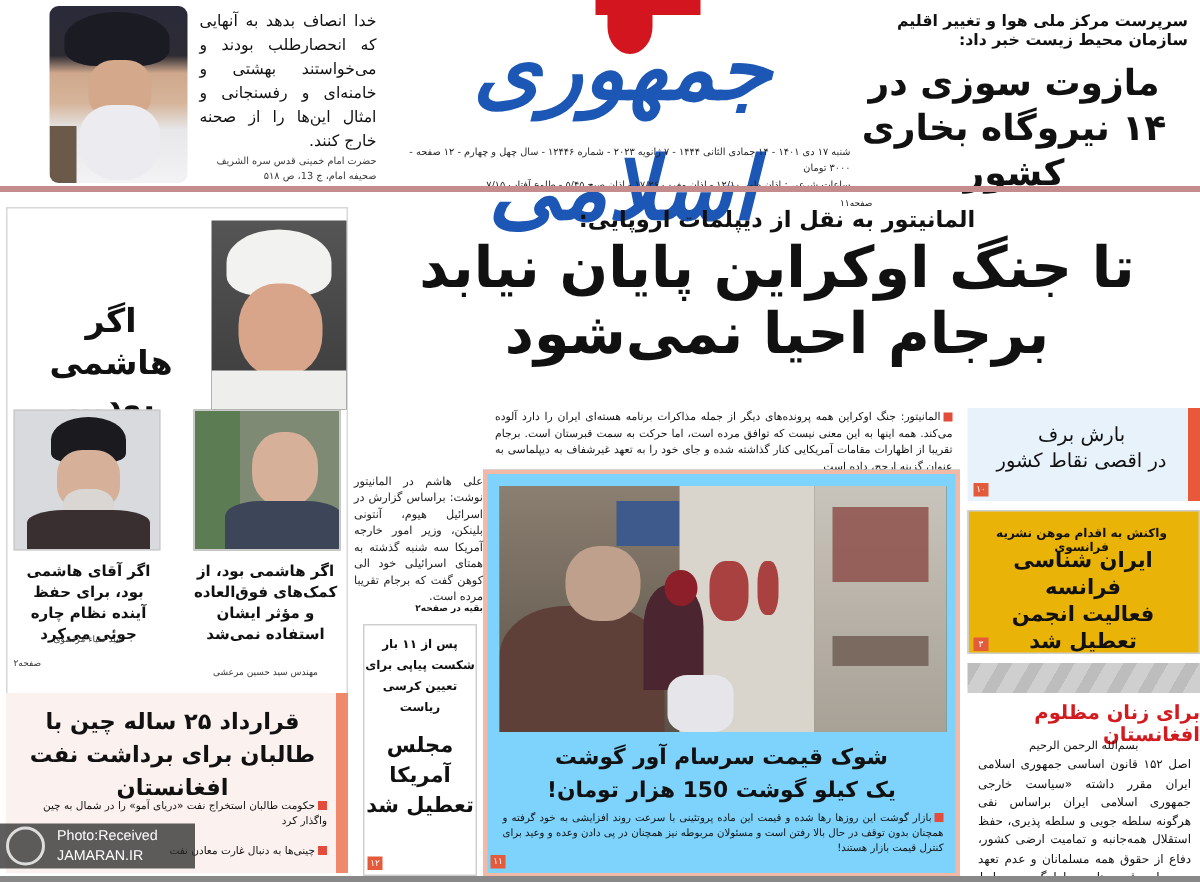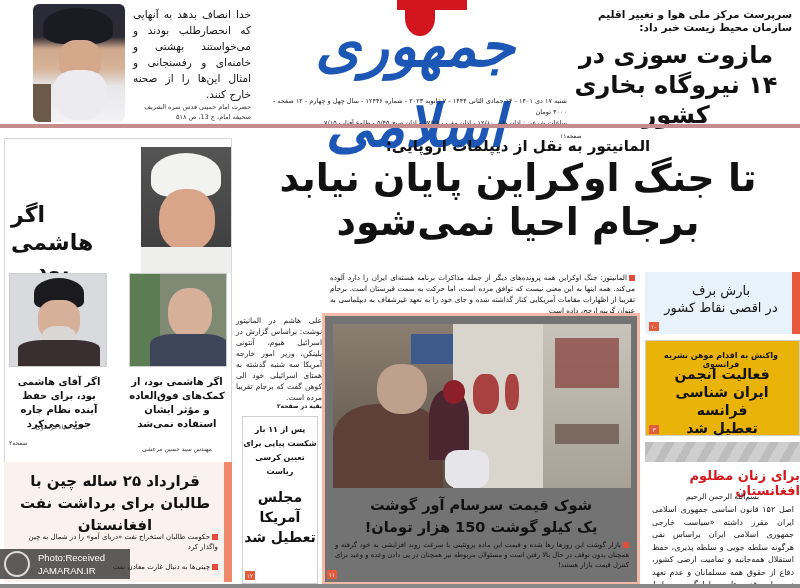--- a/index.html
+++ b/index.html
@@ -55,30 +55,30 @@
   #france-box .title { position: absolute; right: 6px; top: 24px; width: 142px; font-size: 14px; font-weight: bold; line-height: 18px; text-align: center; }
 
   #afghan-women { left: 645px; top: 442px; width: 155px; height: 146px; background: #fff; }
   #afghan-women .pattern { position: absolute; left: 0; top: 0; width: 155px; height: 20px;
     background: repeating-linear-gradient(120deg, #bdbdbd 0 8px, #cfcfcf 8px 18px); }
   #afghan-women .title { position: absolute; right: 0; top: 26px; width: 155px; font-size: 13px; font-weight: bold; color: #d21a1f; }
   #afghan-women .bismillah { position: absolute; right: 0; top: 50px; width: 155px; font-size: 7.5px; text-align: center; }
   #afghan-women .body { position: absolute; right: 6px; top: 62px; width: 142px; font-size: 8px; line-height: 12.5px; text-align: justify; }
 
   
-  #meat-box { left: 322px; top: 313px; width: 318px; height: 272px; background: #737373; border: 3px solid #f3b9a7; }
+  #meat-box { left: 322px; top: 313px; width: 318px; height: 272px; background: #7dd3fc; border: 3px solid #f3b9a7; }
   #meat-photo { left: 8px; top: 8px; width: 298px; height: 164px; background: #6b6357; overflow: hidden; }
   .mp { position: absolute; }
   #meat-box .title { position: absolute; left: 0; top: 178px; width: 312px; font-size: 14.5px; font-weight: bold; line-height: 22px; text-align: center; }
   #meat-box .lead { position: absolute; left: 10px; top: 224px; width: 294px; font-size: 6.8px; line-height: 10px; text-align: justify; }
 
   
   #hashemi-box { left: 4px; top: 138px; width: 228px; height: 420px; border: 1px solid #d8d8d8; background: #fff; }
   #hashemi-photo { left: 136px; top: 8px; width: 90px; height: 126px; background: linear-gradient(180deg, #555 0%, #3b3b3b 100%); overflow: hidden; }
-  #hashemi-head-label { left: 6px; top: 62px; width: 126px; font-size: 22px; font-weight: 900; line-height: 28px; text-align: left; }
+  #hashemi-head-label { left: 6px; top: 62px; width: 126px; font-size: 22px; font-weight: 900; line-height: 28px; text-align: center; }
   .portrait { position: absolute; top: 6px; width: 98px; height: 94px; overflow: hidden; border: 1px solid #ccc; }
   #portrait-a { right: 4px; top: 134px; }
   #portrait-b { left: 4px; top: 134px; }
   .cap { position: absolute; top: 236px; width: 100px; font-size: 10px; font-weight: bold; line-height: 14px; text-align: center; }
   .cap-sub { position: absolute; width: 100px; font-size: 6px; text-align: center; color: #333; }
 
   #mid-col-text { left: 236px; top: 315px; width: 86px; font-size: 7.5px; line-height: 11px; text-align: justify; color: #222; }
   #mid-col-more { left: 236px; top: 402px; width: 86px; font-size: 6px; font-weight: bold; text-align: right; }
   #congress-box { left: 242px; top: 416px; width: 76px; height: 168px; border: 1px solid #cfcfcf; background: #fff; }
   #congress-box .kicker { position: absolute; top: 6px; width: 74px; font-size: 8px; line-height: 14px; text-align: center; font-weight: bold; }
@@ -151,22 +151,22 @@
   <div class="text">
     <div>بارش برف</div>
     <div>در اقصی نقاط کشور</div>
   </div>
   <div class="pagenum" style="left:4px; top:50px;">۱۰</div>
 </div>
 
 <div class="abs" id="france-box">
   <div class="kicker">واکنش به اقدام موهن نشریه فرانسوی</div>
   <div class="title">
+    <div>ایران شناسی فرانسه</div>
     <div>فعالیت انجمن</div>
-    <div>ایران شناسی فرانسه</div>
     <div>تعطیل شد</div>
   </div>
   <div class="pagenum" style="left:3px; top:84px;">۳</div>
 </div>
 
 <div class="abs" id="afghan-women">
   <div class="pattern"></div>
   <div class="title">برای زنان مظلوم افغانستان</div>
   <div class="bismillah">بسم‌الله الرحمن الرحیم</div>
   <div class="body">اصل ۱۵۲ قانون اساسی جمهوری اسلامی ایران مقرر داشته «سیاست خارجی جمهوری اسلامی ایران براساس نفی هرگونه سلطه جویی و سلطه پذیری، حفظ استقلال همه‌جانبه و تمامیت ارضی کشور، دفاع از حقوق همه مسلمانان و عدم تعهد در برابر قدرت‌های سلطه‌گر و روابط صلح‌آمیز متقابل با دول غیر محارب استوار است.»</div>

